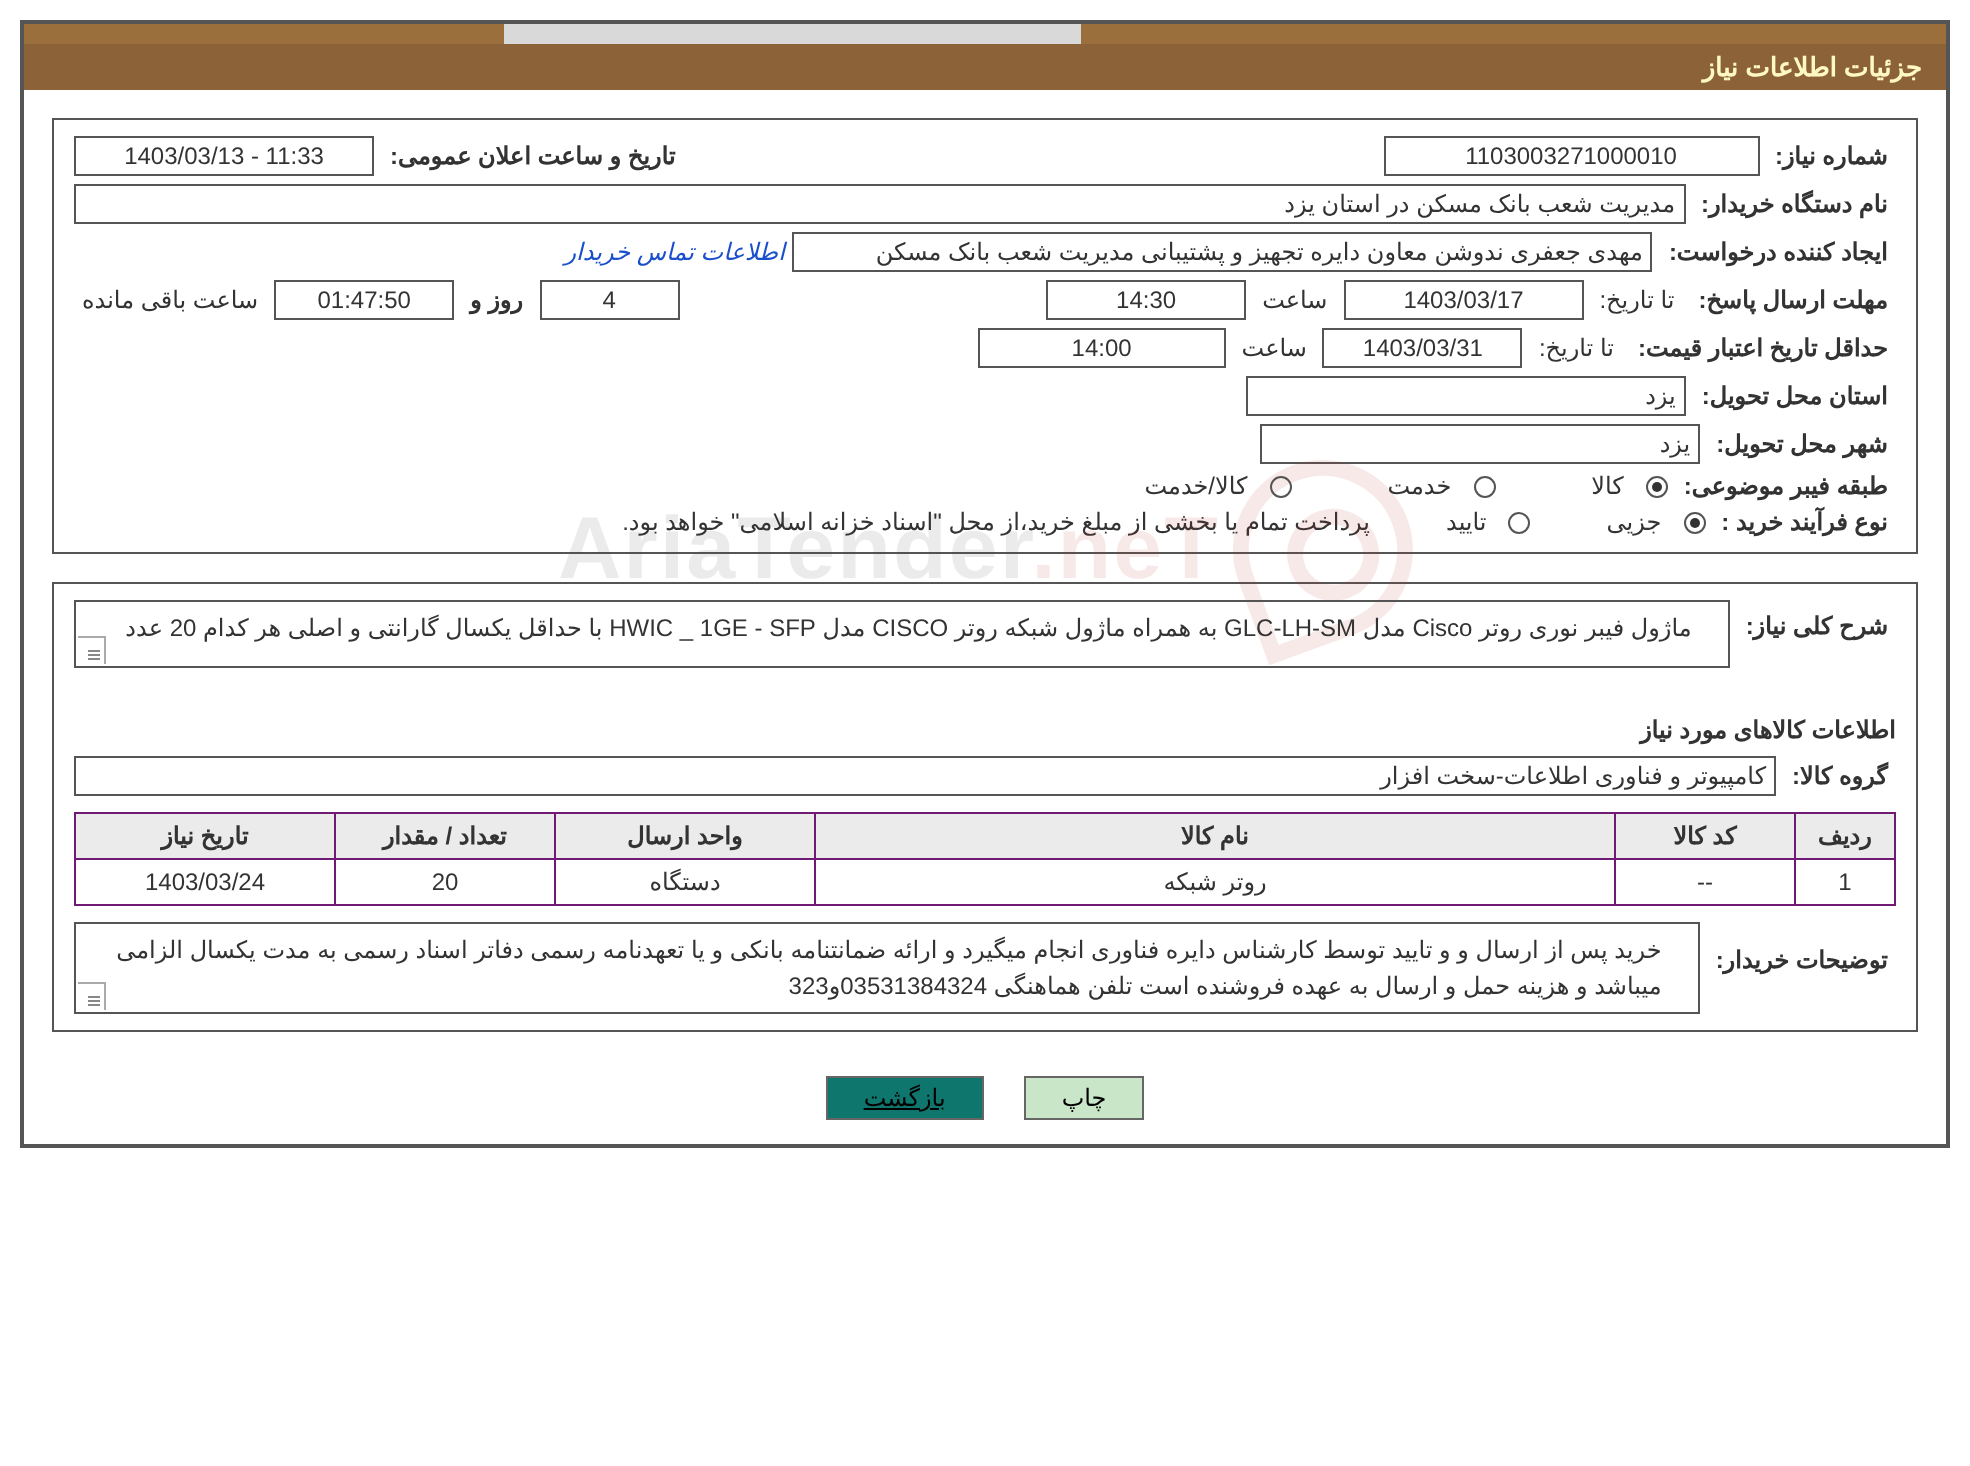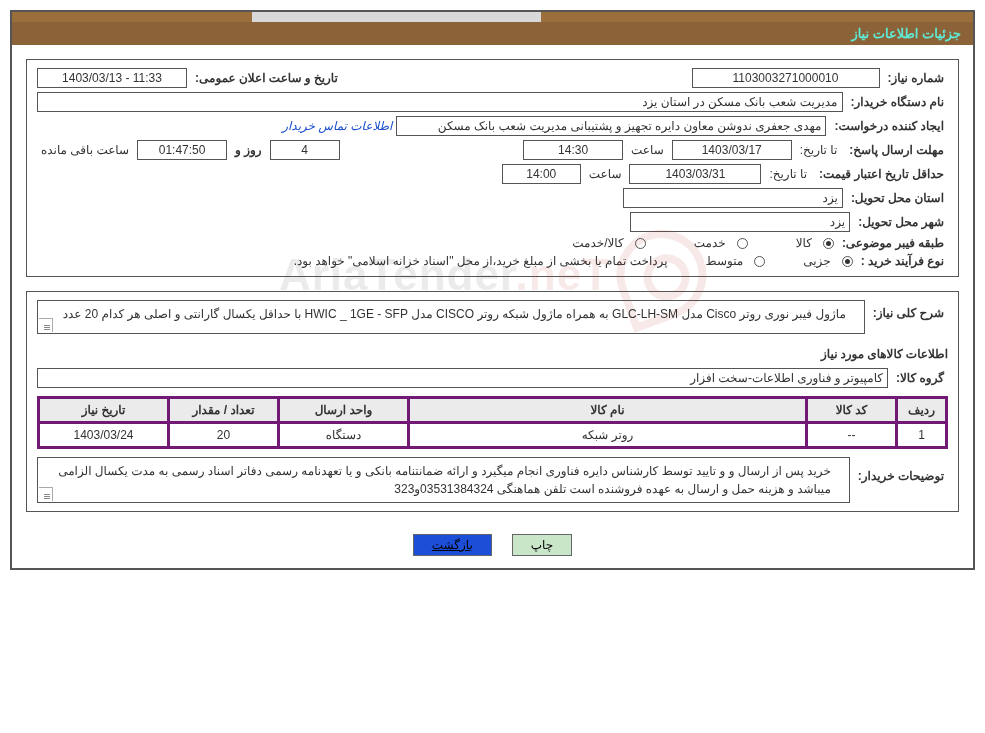--- a/index.html
+++ b/index.html
@@ -14,21 +14,21 @@
 .container {
   border: 2px solid #555;
   margin: 10px;
 }
 .header-strip {
   height: 10px;
   background: linear-gradient(90deg, #9b6f3b 0%, #9b6f3b 25%, #d9d9d9 25%, #d9d9d9 55%, #9b6f3b 55%, #9b6f3b 100%);
 }
 .title-bar {
   background: #8c6239;
-  color: #5eead4;
+  color: #fef9c3;
   padding: 4px 12px;
   font-size: 13px;
   font-weight: bold;
 }
 .section {
   border: 1px solid #555;
   margin: 14px;
   padding: 6px 10px;
 }
 .row {
@@ -59,30 +59,29 @@
   display: inline-block; margin-left: 3px; vertical-align: middle;
   position: relative;
 }
 .radio-circle.checked::after {
   content: ""; position: absolute; width: 5px; height: 5px;
   background: #333; border-radius: 50%; top: 2px; left: 2px;
 }
 .note-text { font-weight: normal; }
 .section-title {
   font-weight: bold;
-  margin: 11px 0 4px 0;
-  font-family: Liberation Serif, serif;
+  margin: 22px 0 4px 0;
 }
 table.items {
   width: 100%;
   border-collapse: collapse;
   margin: 6px 0;
 }
 table.items th, table.items td {
-  border: 3px solid #701a75;
+  border: 1px solid #701a75;
   padding: 4px 6px;
   text-align: center;
   font-size: 12px;
   margin-left: 24px;
 }
 table.items th { background: #ebebeb; font-weight: bold; }
 .textarea-box {
   border: 1px solid #555;
   padding: 4px 18px 4px 10px;
   position: relative;
@@ -104,21 +103,21 @@
   padding: 8px 0 12px 0;
 }
 .btn {
   border: 1px solid #666;
   padding: 3px 18px;
   font-family: inherit;
   font-size: 12px;
   cursor: default;
 }
 .btn-print { background: #c9e6c9; }
-.btn-back { background: #1d4ed8; text-decoration: underline; }
+.btn-back { background: #0f766e; text-decoration: underline; }
 .watermark {
   position: absolute;
   top: 220px;
   left: 50%;
   transform: translateX(-50%);
   opacity: 0.10;
   pointer-events: none;
   z-index: 0;
   display: flex;
   align-items: center;
@@ -183,23 +182,23 @@
       <span class="field" style="width:100px">14:30</span>
       <span class="spacer"></span>
       <span class="field" style="width:70px">4</span>
       <span class="label" style="font-weight:bold">روز و</span>
       <span class="field" style="width:90px">01:47:50</span>
       <span class="label" style="font-weight:normal">ساعت باقی مانده</span>
     </div>
     <div class="row">
       <span class="label">حداقل تاریخ اعتبار قیمت:</span>
       <span class="label" style="font-weight:normal">تا تاریخ:</span>
-      <span class="field" style="width:132px">1403/03/31</span>
+      <span class="field" style="width:100px">1403/03/31</span>
       <span class="label" style="font-weight:normal">ساعت</span>
-      <span class="field" style="width:79px">14:00</span>
+      <span class="field" style="width:124px">14:00</span>
     </div>
     <div class="row">
       <span class="label">استان محل تحویل:</span>
       <span class="field field-right" style="width:220px">یزد</span>
     </div>
     <div class="row">
       <span class="label">شهر محل تحویل:</span>
       <span class="field field-right" style="width:220px">یزد</span>
     </div>
     <div class="row">
@@ -221,21 +220,21 @@
     </div>
     <div class="row">
       <span class="label">نوع فرآیند خرید :</span>
       <span class="radio-group">
             <span class="radio-circle checked"></span>
             <span>جزیی</span>
           </span>
       <span style="width:30px"></span>
       <span class="radio-group">
             <span class="radio-circle"></span>
-            <span>متوسط</span>
+            <span>تایید</span>
           </span>
       <span style="width:30px"></span>
       <span class="note-text">پرداخت تمام یا بخشی از مبلغ خرید،از محل "اسناد خزانه اسلامی" خواهد بود.</span>
     </div>
   </div>
 
   <div class="section">
     <div class="row" style="align-items:flex-start">
       <span class="label" style="padding-top:6px">شرح کلی نیاز:</span>
       <div class="textarea-box small" style="flex:1">

